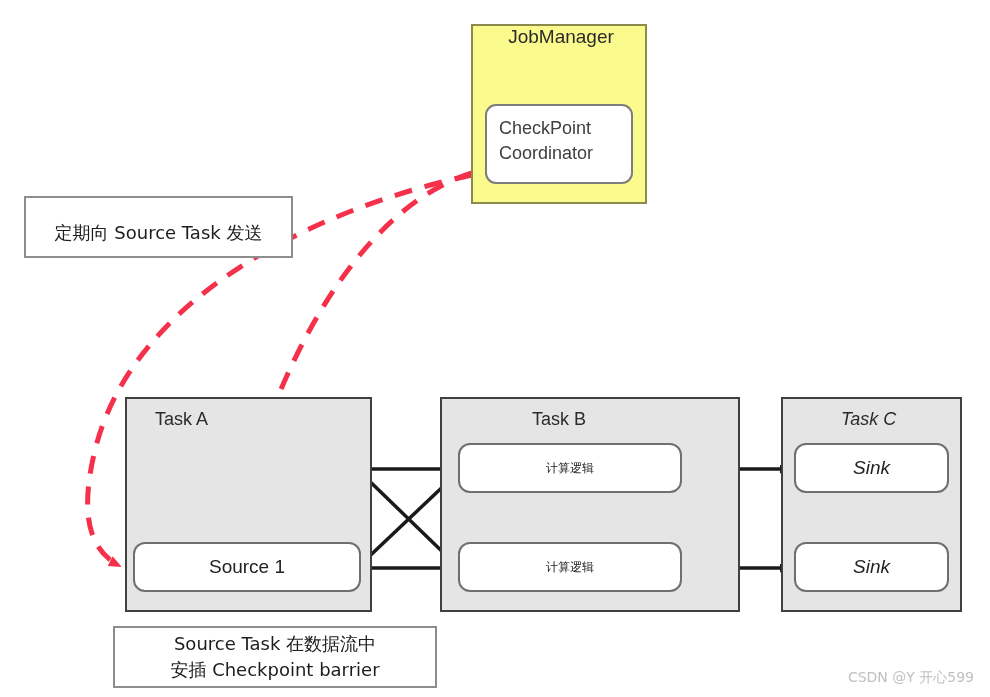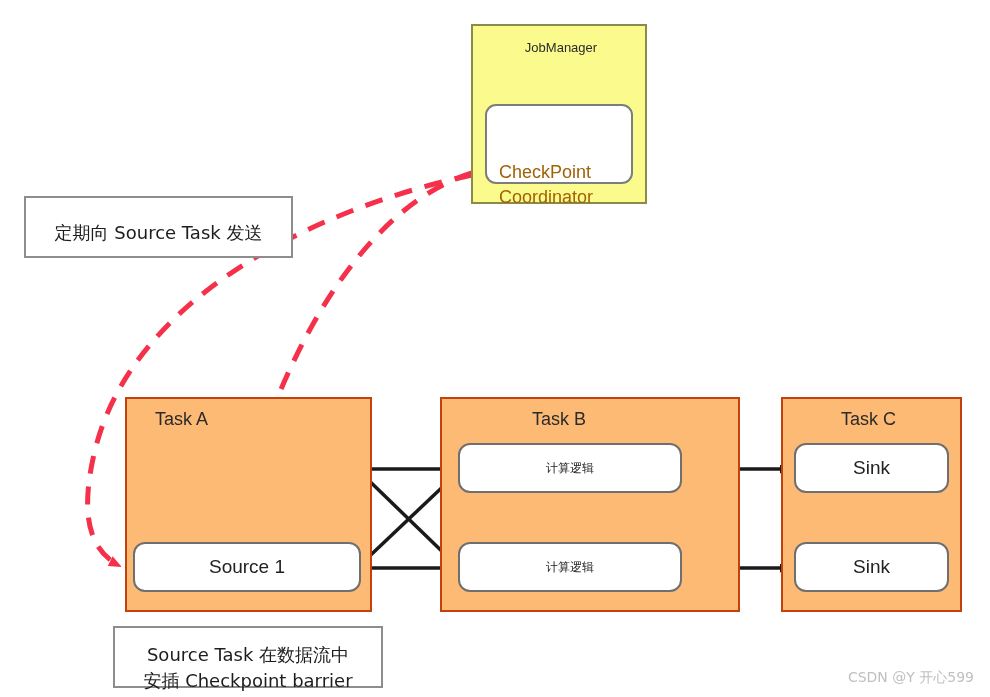--- a/index.html
+++ b/index.html
@@ -32,52 +32,51 @@
     top: 24px;
     width: 176px;
     height: 180px;
     background: #fbfb8d;
     border: 2px solid #8a8a4a;
     box-sizing: border-box;
   }
   .jm-title {
     position: absolute;
     left: 0;
-    top: 14px;
+    top: 0;
     width: 176px;
     text-align: center;
-    font-size: 13px;
+    font-size: 19px;
     color: #2b2b2b;
   }
   .cpc-box {
     position: absolute;
     left: 485px;
     top: 104px;
     width: 148px;
     height: 80px;
     background: #ffffff;
     border: 2px solid #7d7d7d;
     border-radius: 11px;
     box-sizing: border-box;
   }
   .cpc-line {
     position: absolute;
     left: 12px;
     font-size: 18px;
-    color: #a16207;
-    white-space: nowrap;
-    margin-top: 44px;
+    color: #404040;
+    white-space: nowrap;
   }
   .cpc-line.l1 { top: 12px; }
   .cpc-line.l2 { top: 37px; }
 
   .task-box {
     position: absolute;
-    background: #fdba74;
-    border: 2px solid #c2410c;
+    background: #e5e5e5;
+    border: 2px solid #404040;
     box-sizing: border-box;
   }
   .task-title {
     position: absolute;
     font-size: 18px;
     color: #2b2b2b;
     white-space: nowrap;
   }
   .op-box {
     position: absolute;
@@ -111,23 +110,23 @@
   #note-trigger {
     left: 24px;
     top: 196px;
     width: 269px;
     height: 62px;
     padding-top: 22px;
   }
   #note-barrier {
     left: 113px;
     top: 626px;
-    width: 270px;
+    width: 324px;
     height: 62px;
-    padding-top: 14px;
+    padding-top: 3px;
   }
   .watermark {
     position: absolute;
     right: 16px;
     bottom: 10px;
     font-size: 14px;
     color: #c0c0c0;
     font-family: "DejaVu Sans", "Liberation Sans", sans-serif;
     white-space: nowrap;
     margin-top: 48px;
@@ -174,21 +173,21 @@
     <div class="task-title" style="left:28px; top:10px;">Task A</div>
     <div class="op-box" style="left:6px; top:143px; width:228px; height:50px;">Source 1</div>
   </div>
 
   <div class="task-box" style="left:440px; top:397px; width:300px; height:215px;text-decoration:underline;">
     <div class="task-title" style="left:90px; top:10px;">Task B</div>
     <div class="op-box cjk" style="left:16px; top:44px; width:224px; height:50px;">计算逻辑</div>
     <div class="op-box cjk" style="left:16px; top:143px; width:224px; height:50px;">计算逻辑</div>
   </div>
 
-  <div class="task-box" style="left:781px; top:397px; width:181px; height:215px;">
+  <div class="task-box" style="left:781px; top:397px; width:181px; height:215px;font-style:italic;">
     <div class="task-title" style="left:58px; top:10px;">Task C</div>
     <div class="op-box" style="left:11px; top:44px; width:155px; height:50px;">Sink</div>
     <div class="op-box" style="left:11px; top:143px; width:155px; height:50px;">Sink</div>
   </div>
 
   <div class="note-box" id="note-trigger">
     <div class="note-line">定期向 Source Task 发送</div>
   </div>
 
   <div class="note-box" id="note-barrier">

